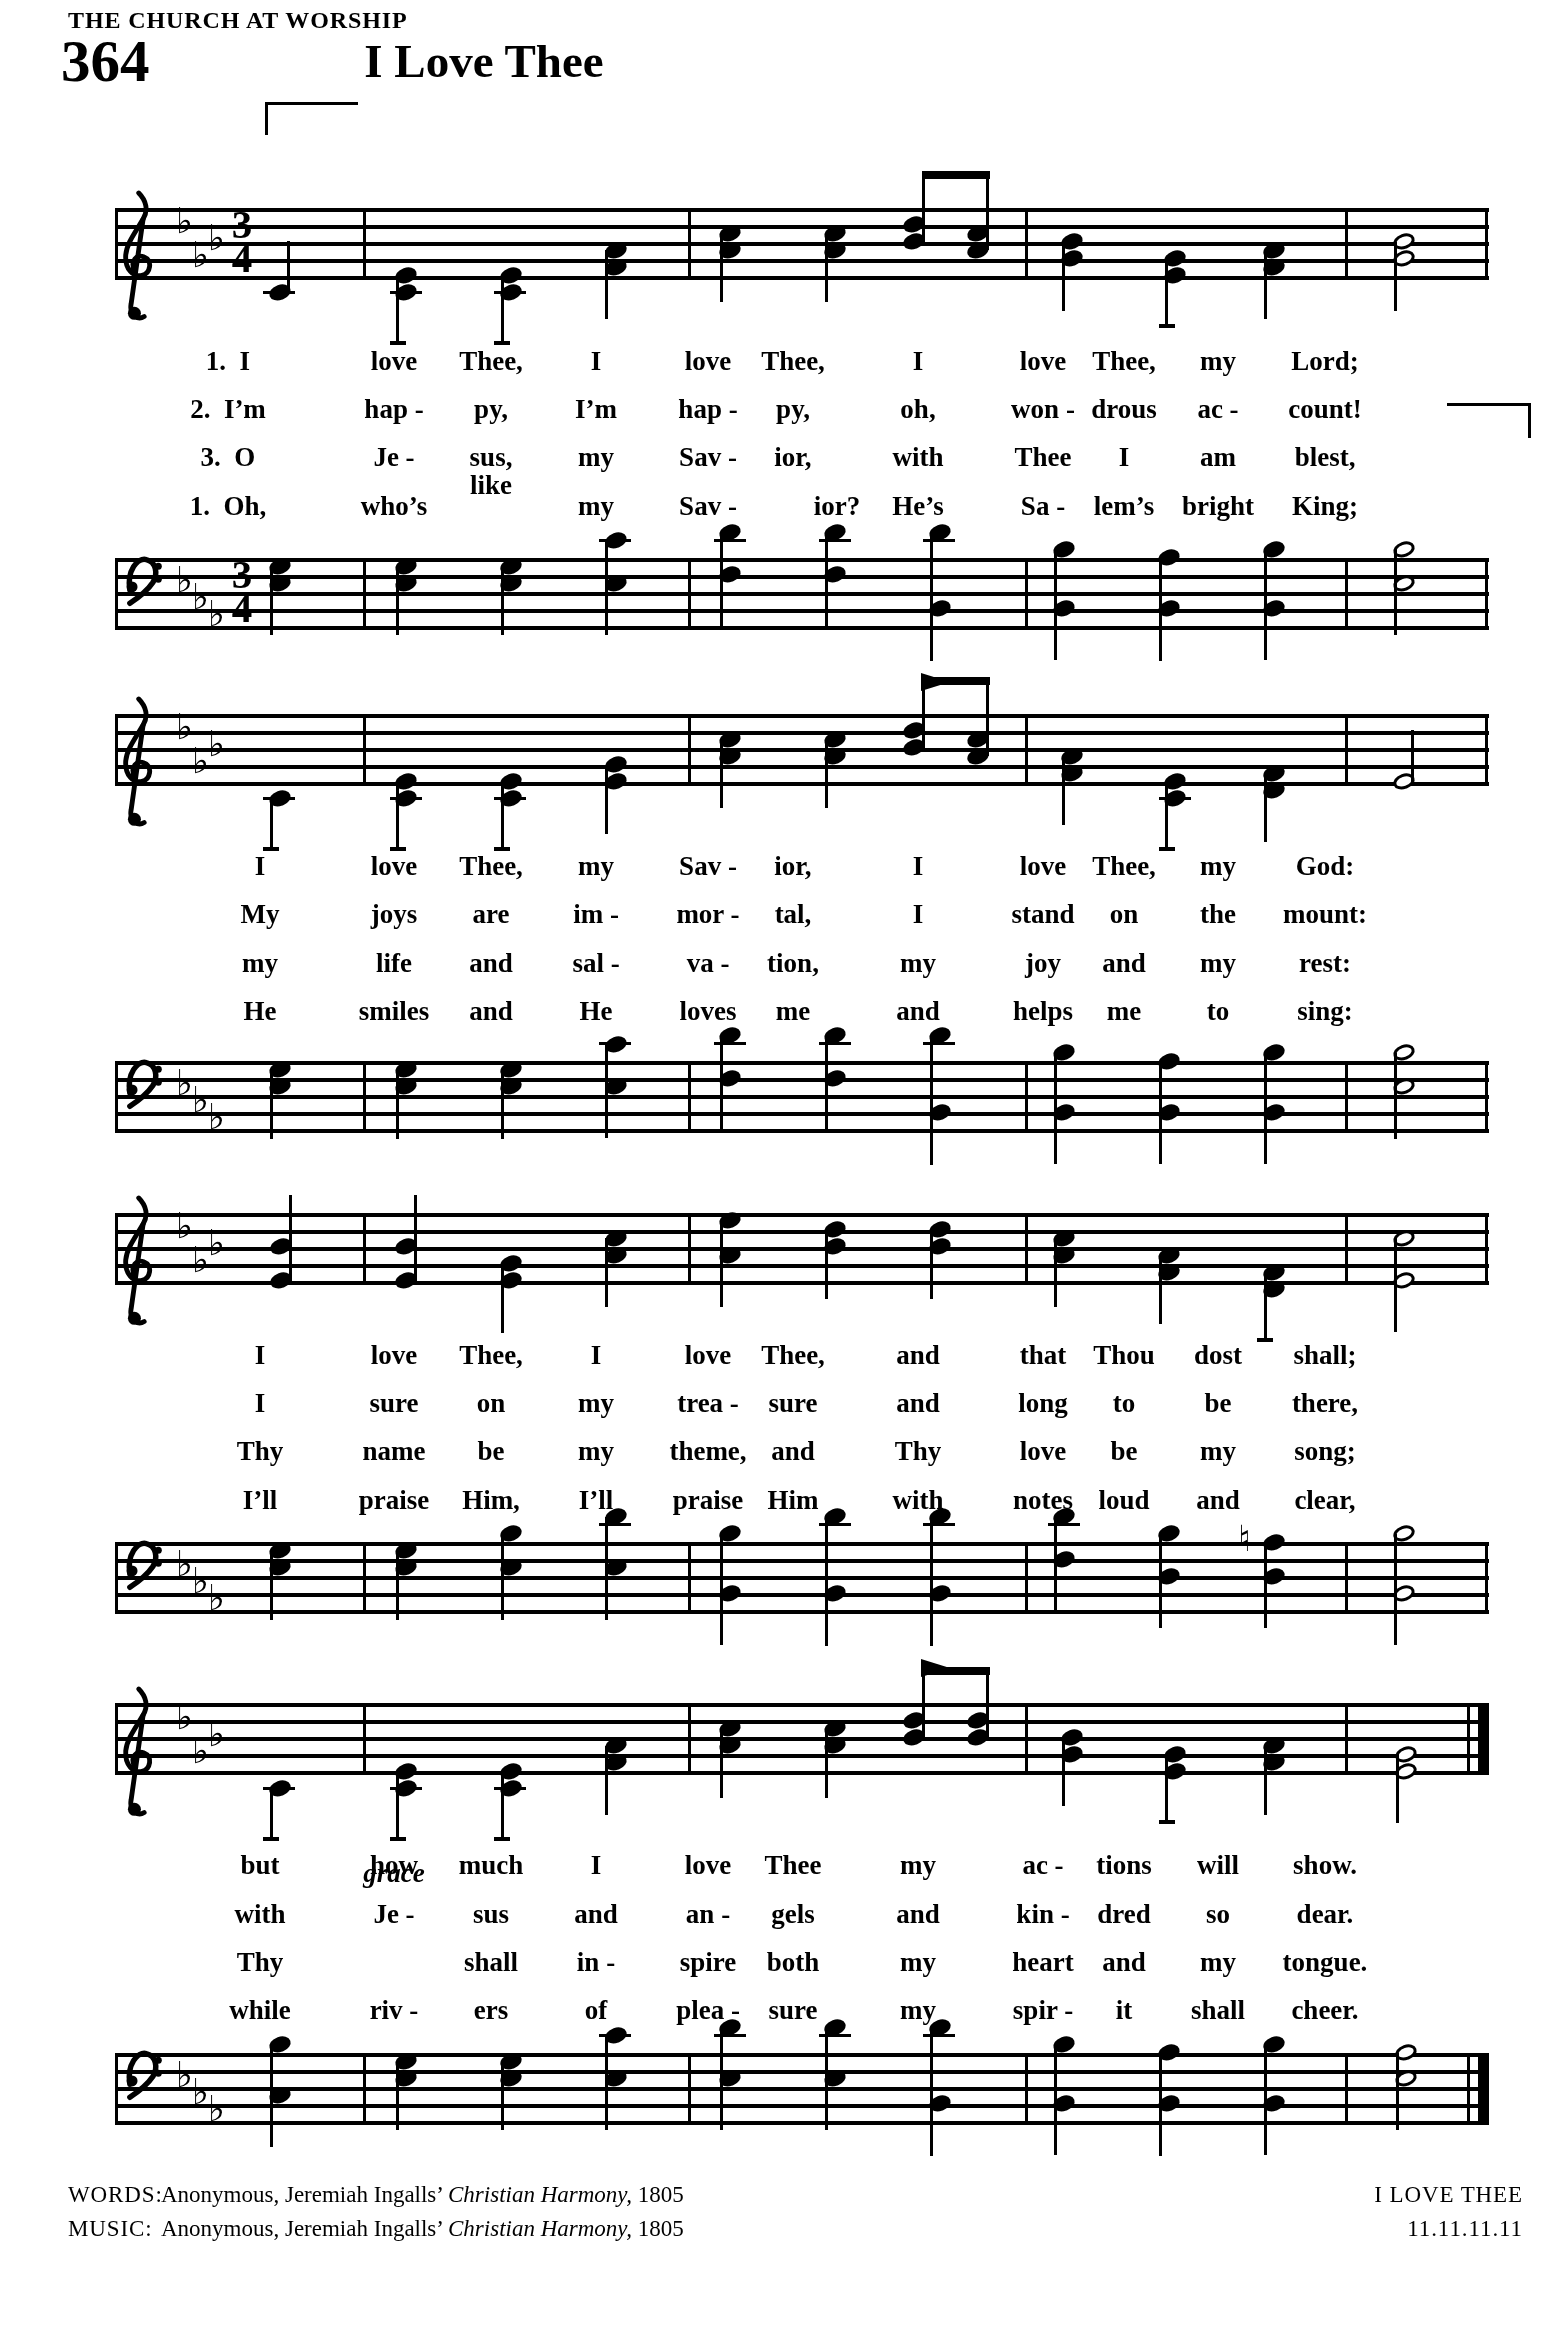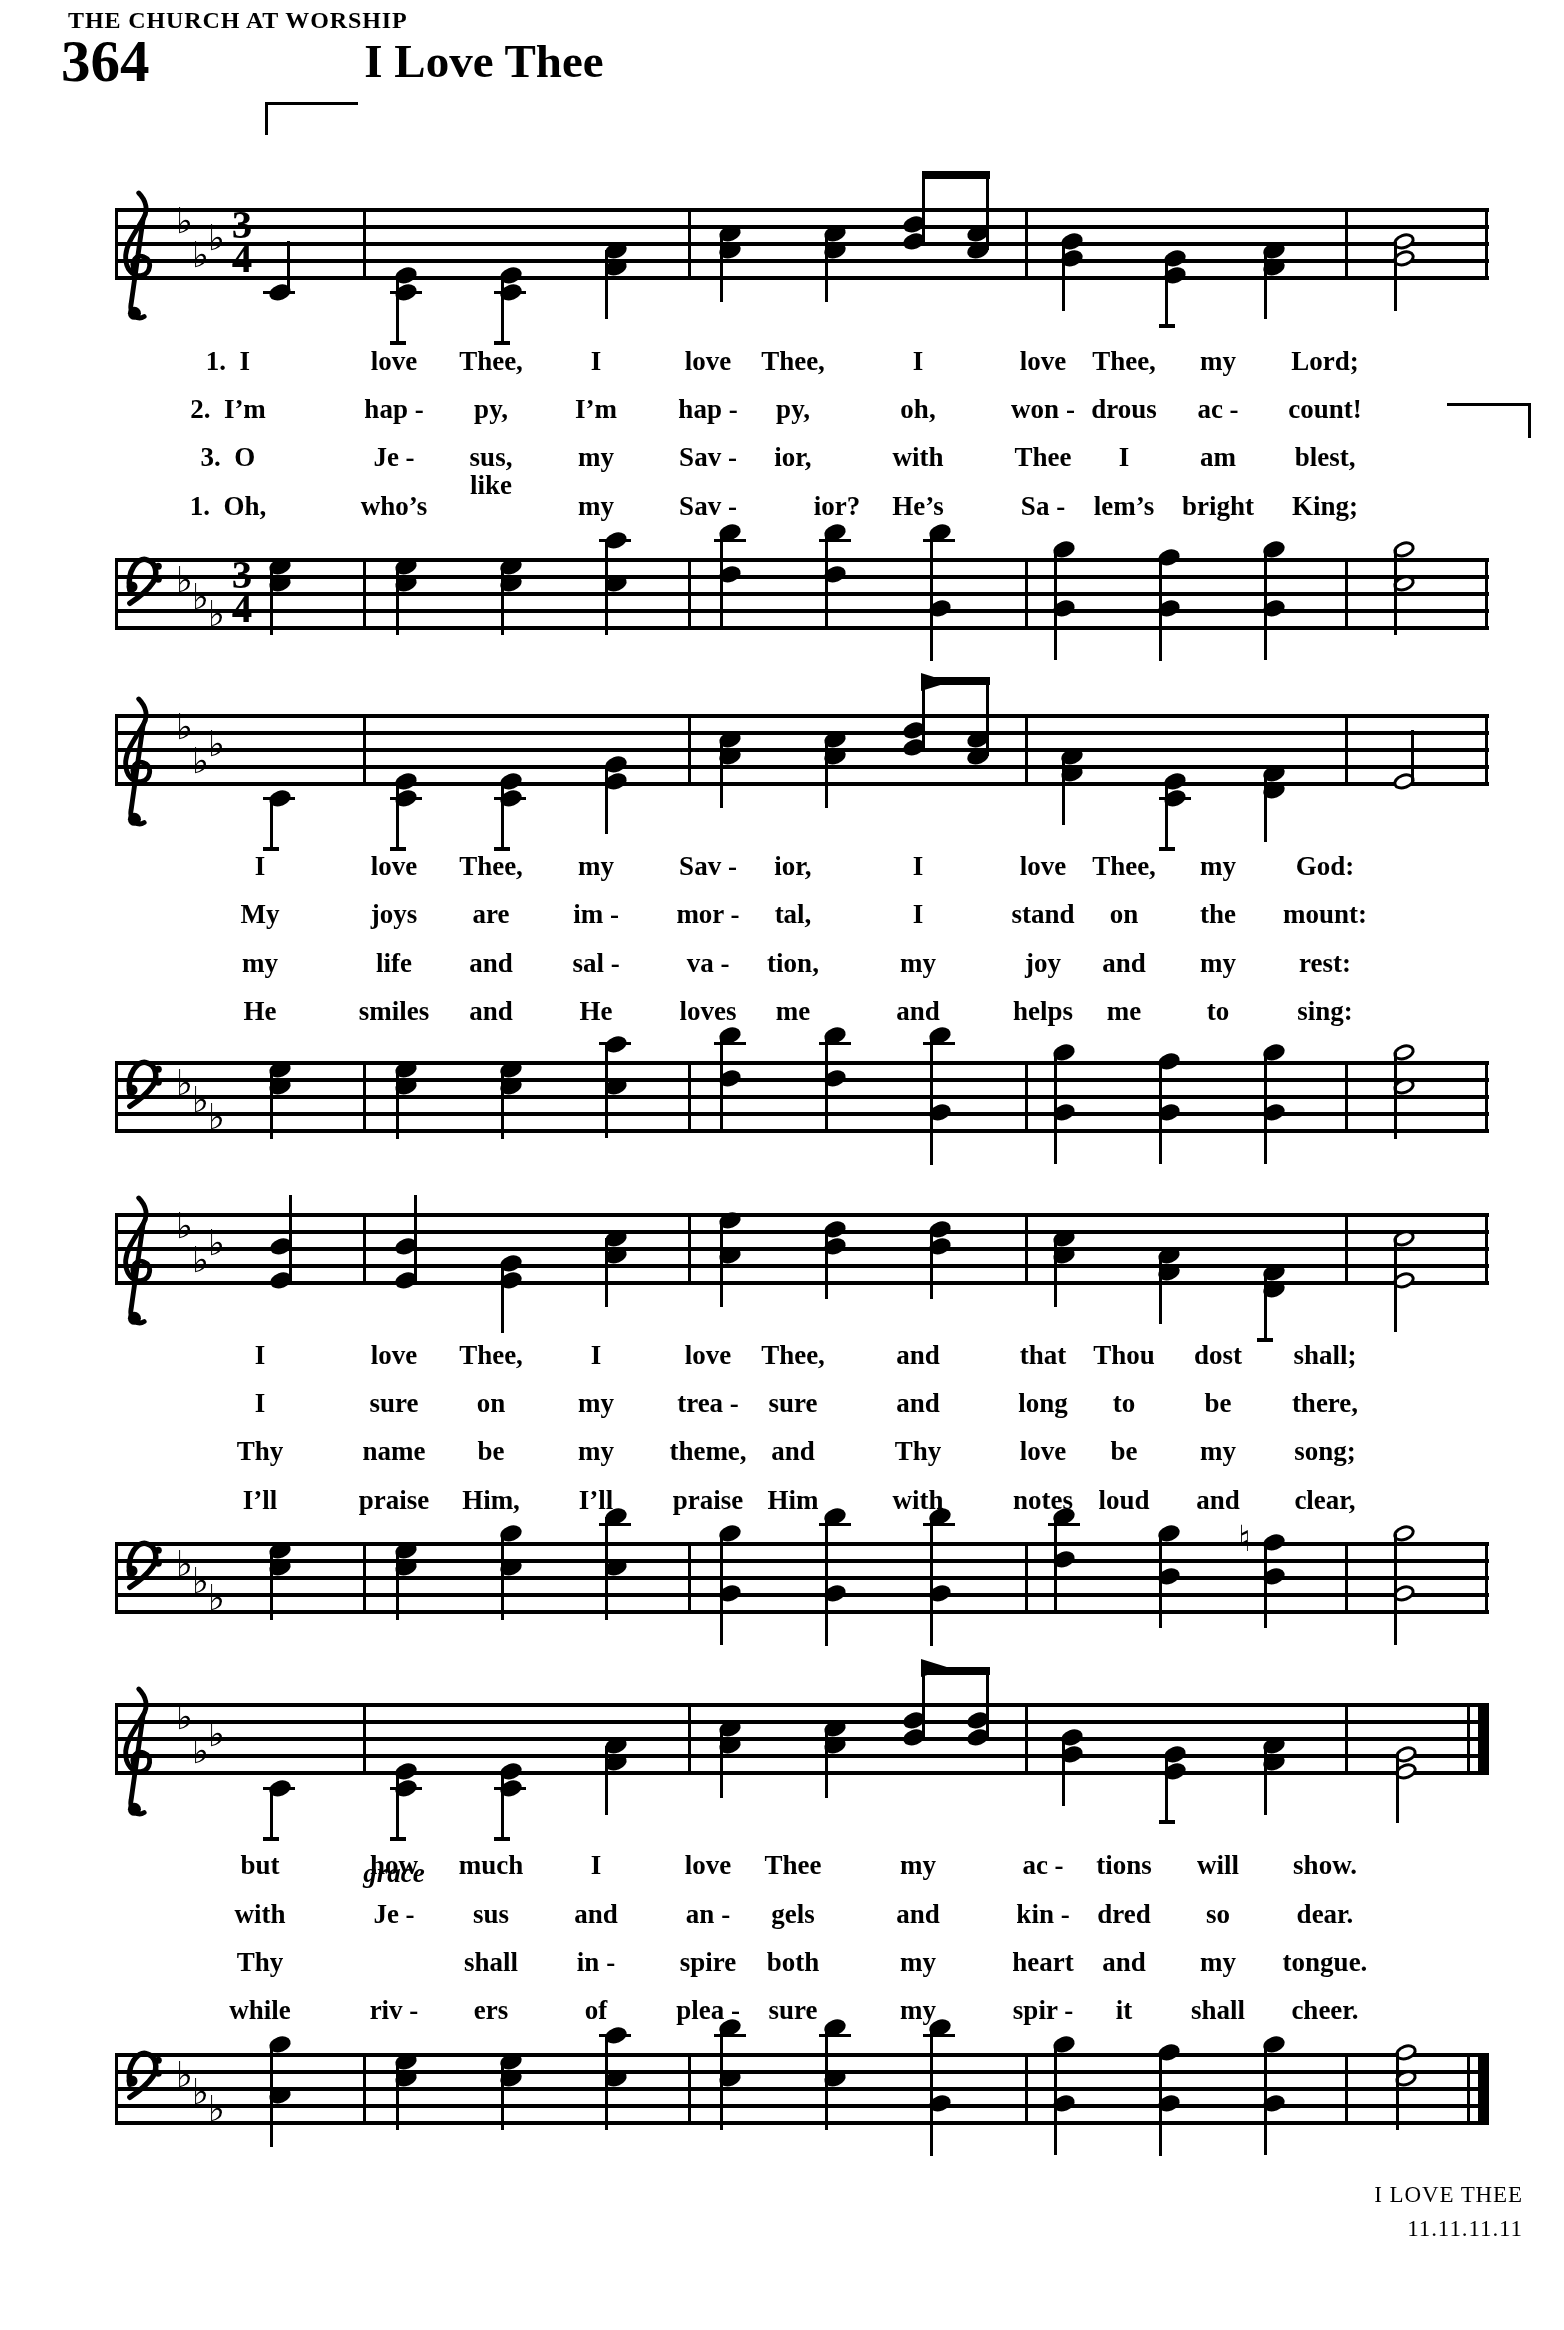--- a/index.html
+++ b/index.html
@@ -692,16 +692,22 @@
       <div class="syl" style="left: 1124px; top: 1995px; text-align: right;">it</div>
       <div class="syl" style="left: 1218px; top: 1995px;">shall</div>
       <div class="syl" style="left: 1325px; top: 1995px;">cheer.</div>
       <div class="brk open" style="left: 265px; top: 102px; width: 90px; height: 30px;"></div>
       <div class="brk close" style="left: 1447px; top: 403px; width: 81px; height: 32px;"></div>
       <div class="nat" style="left: 1238px; top: 1521px;">♮</div>
       <div class="tri" style="left: 921px; top: 673px;"></div>
       <div class="tri" style="left: 921px; top: 1659px;"></div>
     </div>
 
+  <div class="credit" style="top:2182px">
+    <span class="lbl">WORDS:</span><span class="val"><span>Anonymous, Jeremiah Ingalls’ </span><span class="ital">Christian Harmony,</span><span> 1805</span></span>
+  </div>
+  <div class="credit" style="top:2216px">
+    <span class="lbl">MUSIC:</span><span class="val"><span>Anonymous, Jeremiah Ingalls’ </span><span class="ital">Christian Harmony,</span><span> 1805</span></span>
+  </div>
   <div class="tune" style="top:2182px">I LOVE THEE</div>
   <div class="tune" style="top:2216px">11.11.11.11</div>
 </div>
 
 
 </body></html>

